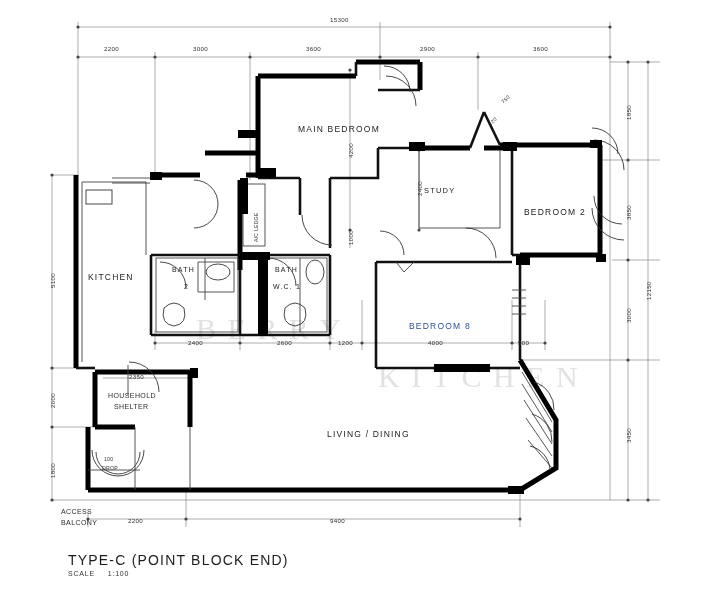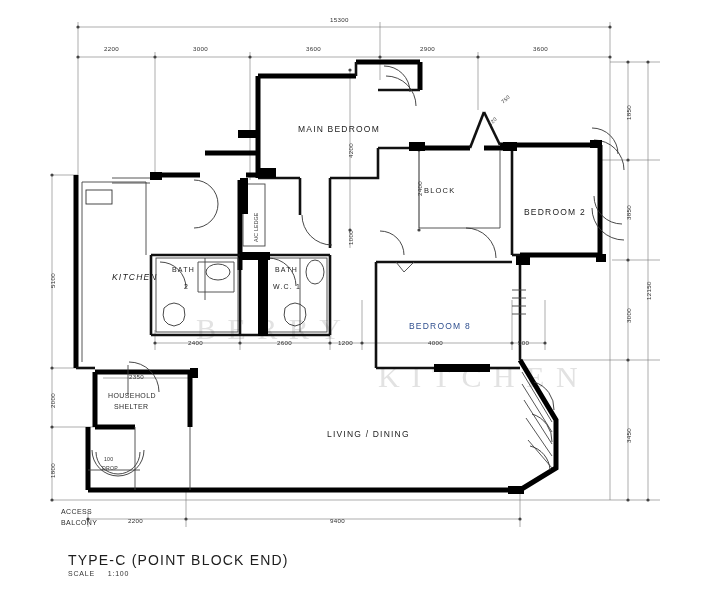--- a/index.html
+++ b/index.html
@@ -267,24 +267,24 @@
     <rect x="516" y="256" width="14" height="9"></rect>
     <rect x="596" y="254" width="10" height="8"></rect>
     <rect x="434" y="364" width="56" height="8"></rect>
     <rect x="508" y="486" width="16" height="8"></rect>
     <rect x="190" y="368" width="8" height="10"></rect>
   </g>
 
 </svg>
 
 <div class="lbl room" style="left:298px;top:124px;">MAIN BEDROOM</div>
-<div class="lbl room" style="left:424px;top:186px;font-size:7.5px;">BLOCK</div>
+<div class="lbl room" style="left:424px;top:186px;font-size:7.5px;">STUDY</div>
 <div class="lbl room" style="left:524px;top:207px;">BEDROOM 2</div>
 <div class="lbl room blue" style="left:409px;top:321px;">BEDROOM 8</div>
-<div class="lbl room" style="left:112px;top:272px;font-style:italic;">KITCHEN</div>
+<div class="lbl room" style="left:88px;top:272px;">KITCHEN</div>
 <div class="lbl room" style="left:172px;top:266px;font-size:7px;">BATH</div>
 <div class="lbl room" style="left:184px;top:283px;font-size:7px;">2</div>
 <div class="lbl room" style="left:275px;top:266px;font-size:7px;">BATH</div>
 <div class="lbl room" style="left:273px;top:283px;font-size:7px;">W.C.  1</div>
 <div class="lbl room" style="left:311px;top:429px;padding-left:16px;">LIVING / DINING</div>
 <div class="lbl" style="left:108px;top:392px;font-size:7px;letter-spacing:.4px;">HOUSEHOLD</div>
 <div class="lbl" style="left:114px;top:403px;font-size:7px;letter-spacing:.4px;">SHELTER</div>
 <div class="lbl" style="left:61px;top:508px;font-size:7px;letter-spacing:.4px;">ACCESS</div>
 <div class="lbl" style="left:61px;top:519px;font-size:7px;letter-spacing:.4px;">BALCONY</div>
 

